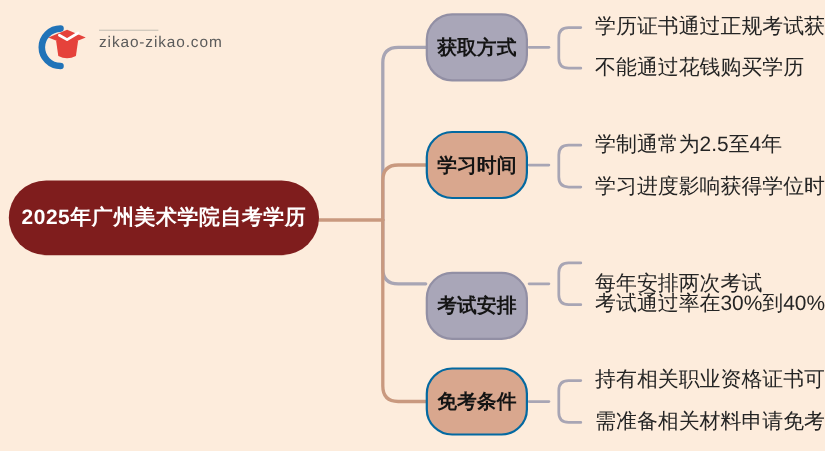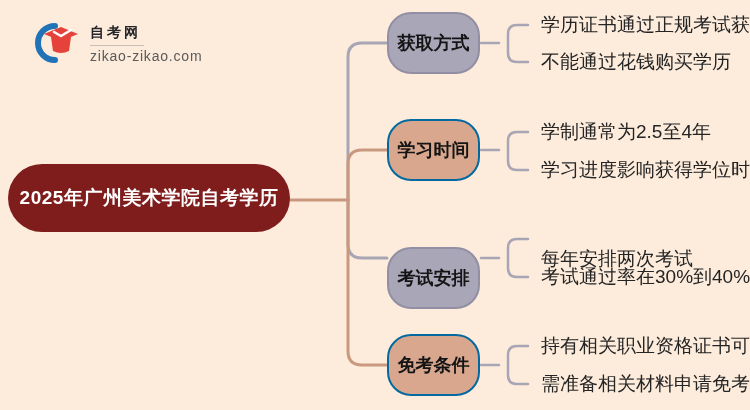--- a/index.html
+++ b/index.html
@@ -72,21 +72,20 @@
 </svg>
 
 <div class="logo">
   <svg class="logo-icon" viewBox="0 0 50 44">
     <path d="M27,6 A16,16 0 1 0 27,40" stroke="#2173b8" stroke-width="6" fill="none" stroke-linecap="round"></path>
     <polygon points="16,14 33,7 50,14 33,21" fill="#e5423b"></polygon>
     <path d="M23,17 L43,17 L41,31 Q33,35 25,31 Z" fill="#e5423b"></path>
     <path d="M26,12 L33,16 L43,10" stroke="#ffffff" stroke-width="2.5" fill="none" stroke-linecap="round" stroke-linejoin="round"></path>
   </svg>
   <div class="logo-text">
-    <div class="brand-name">自考网</div>
     <div class="brand-divider"></div>
     <div class="brand-domain">zikao-zikao.com</div>
   </div>
 </div>
 
 <div class="root-node">2025年广州美术学院自考学历</div>
 
 <div class="branch-node theme-cool bn1">获取方式</div>
 <div class="branch-node theme-warm bn2">学习时间</div>
 <div class="branch-node theme-cool bn3">考试安排</div>

